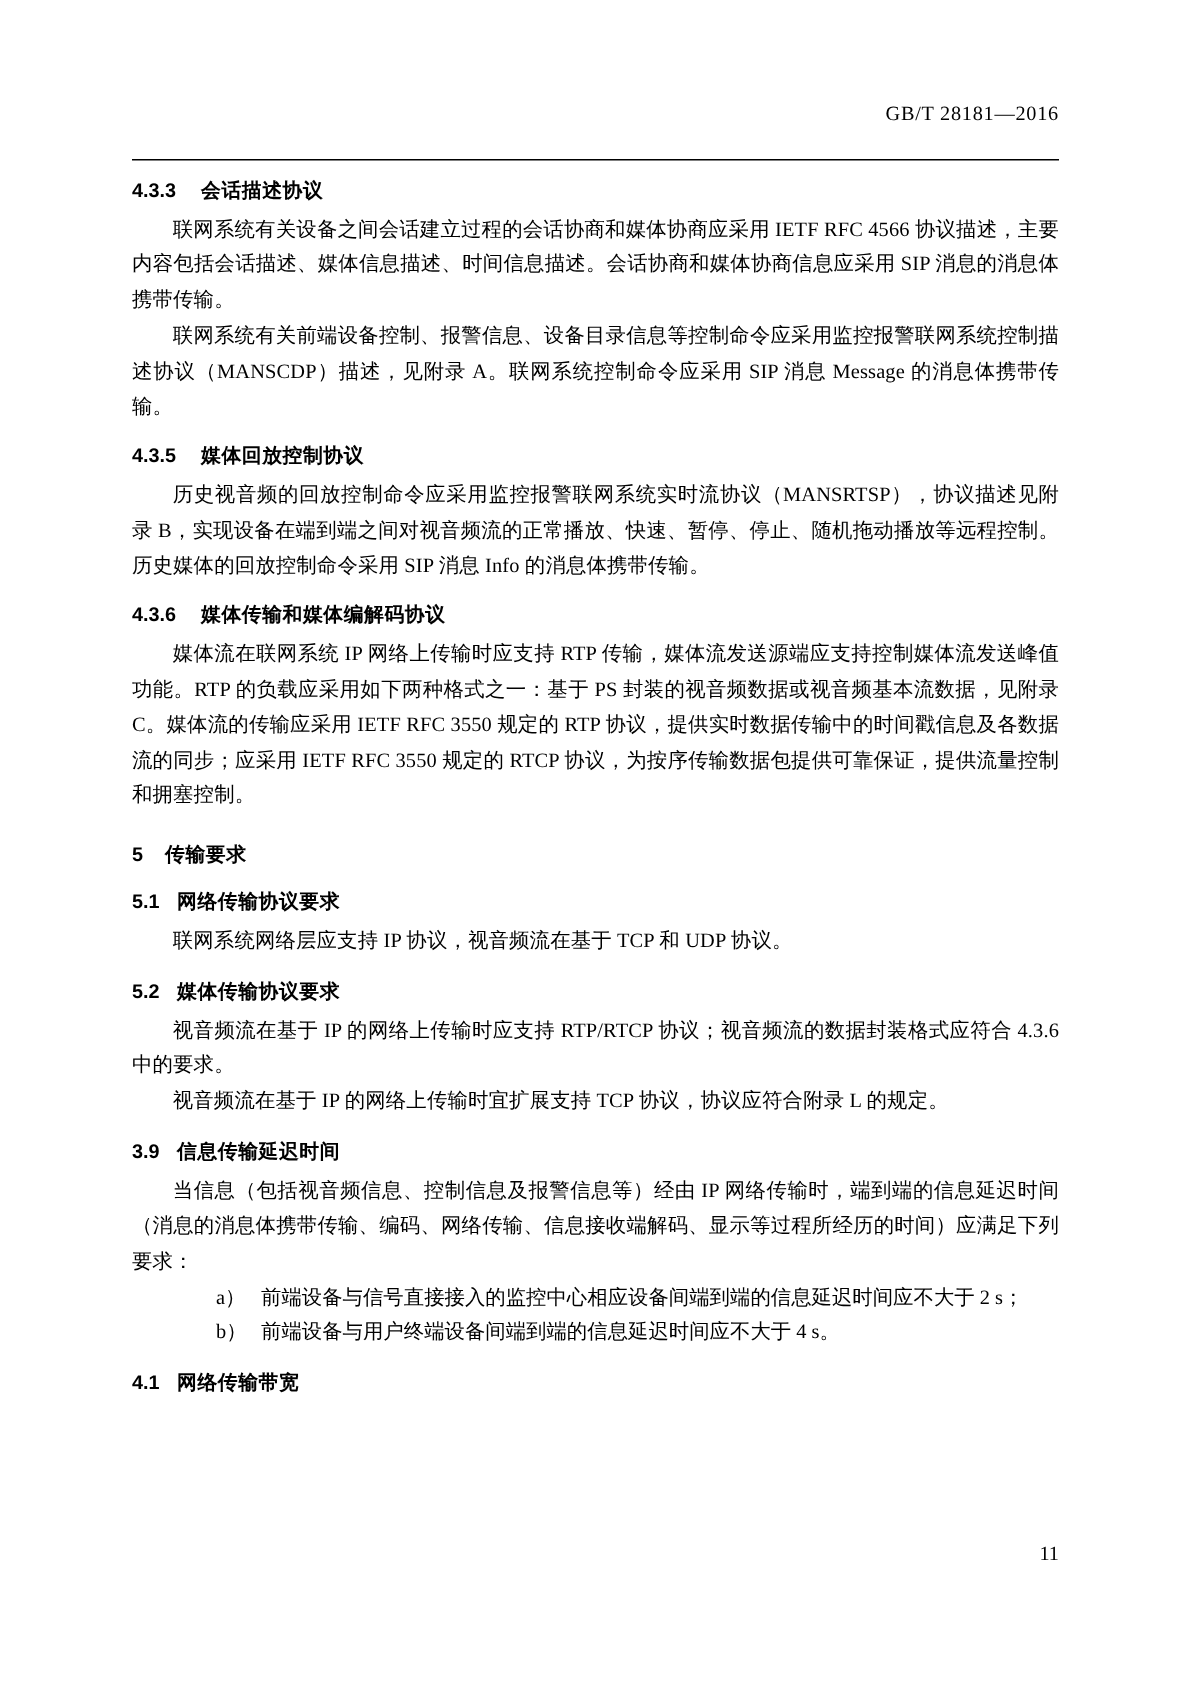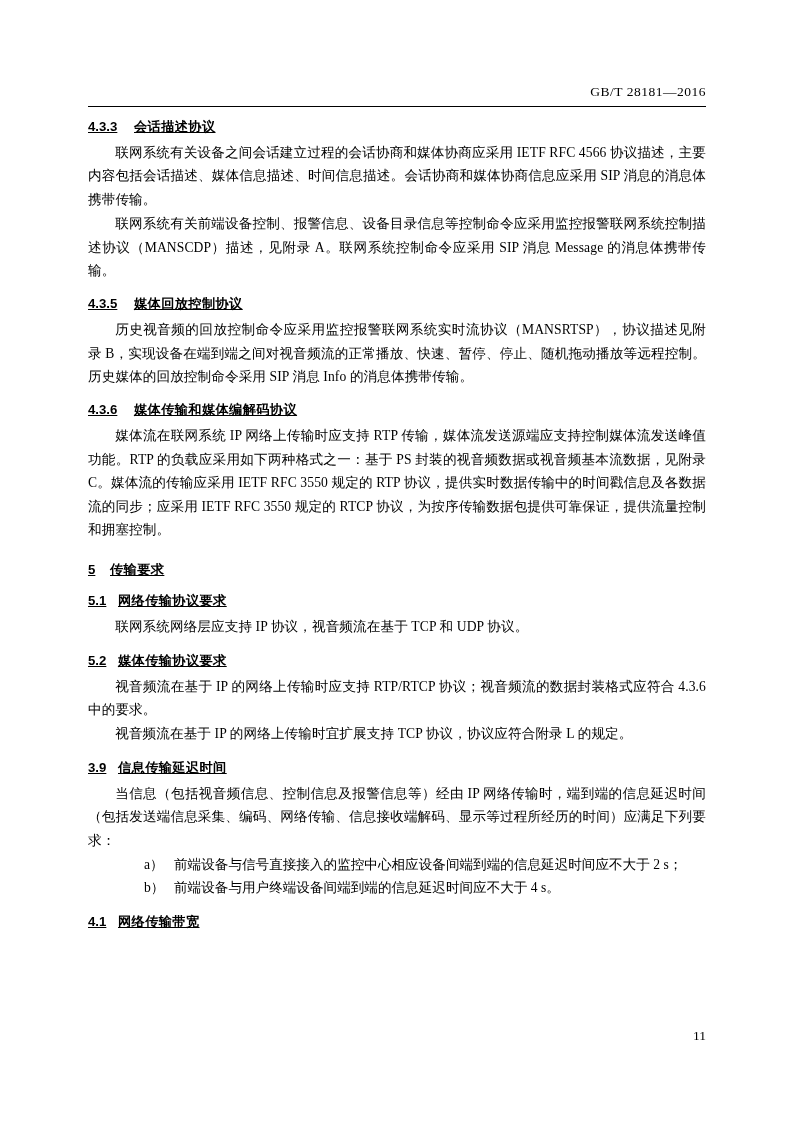--- a/index.html
+++ b/index.html
@@ -18,21 +18,21 @@
   .page {
     position: absolute;
     left: 0; top: 0;
     width: 794px;
     height: 1123px;
     box-sizing: border-box;
     padding: 0;
   }
   .header {
     position: absolute;
-    top: 84px;
+    top: 68px;
     left: 88px;
     right: 88px;
     height: 22px;
     text-align: center;
   }
   .header-std {
     position: absolute;
     right: 0;
     top: 0;
     font-family: "Liberation Serif", serif;
@@ -53,21 +53,20 @@
     position: absolute;
     left: 88px;
     top: 118px;
     width: 618px;
   }
   .sec-wrap {
     display: flex;
     align-items: baseline;
     margin-top: 13px;
     margin-bottom: 5px;
-    text-decoration: underline;
   }
   .sec-wrap:first-child { margin-top: 0; }
   .sec-num {
     font-family: "Liberation Sans", sans-serif;
     font-size: 13.2px;
     font-weight: bold;
     white-space: nowrap;
   }
   .sec-num.lvl3 { width: 46px; }
   .sec-num.lvl2 { width: 30px; }
@@ -164,21 +163,21 @@
       <span class="sec-num lvl2">5.2</span>
       <span class="sec-title">媒体传输协议要求</span>
     </div>
     <p class="para">视音频流在基于 IP 的网络上传输时应支持 RTP/RTCP 协议；视音频流的数据封装格式应符合 4.3.6 中的要求。</p>
     <p class="para">视音频流在基于 IP 的网络上传输时宜扩展支持 TCP 协议，协议应符合附录 L 的规定。</p>
 
     <div class="sec-wrap">
       <span class="sec-num lvl2">3.9</span>
       <span class="sec-title">信息传输延迟时间</span>
     </div>
-    <p class="para">当信息（包括视音频信息、控制信息及报警信息等）经由 IP 网络传输时，端到端的信息延迟时间（包括发送端信息采集、编码、网络传输、信息接收端解码、显示等过程所经历的时间）应满足下列要求：</p>
+    <p class="para">当信息（包括视音频信息、控制信息及报警信息等）经由 IP 网络传输时，端到端的信息延迟时间（消息的消息体携带传输、编码、网络传输、信息接收端解码、显示等过程所经历的时间）应满足下列要求：</p>
     <div class="list-item">
       <span class="list-label">a）</span>
       <span class="list-text">前端设备与信号直接接入的监控中心相应设备间端到端的信息延迟时间应不大于 2 s；</span>
     </div>
     <div class="list-item">
       <span class="list-label">b）</span>
       <span class="list-text">前端设备与用户终端设备间端到端的信息延迟时间应不大于 4 s。</span>
     </div>
 
     <div class="sec-wrap">

